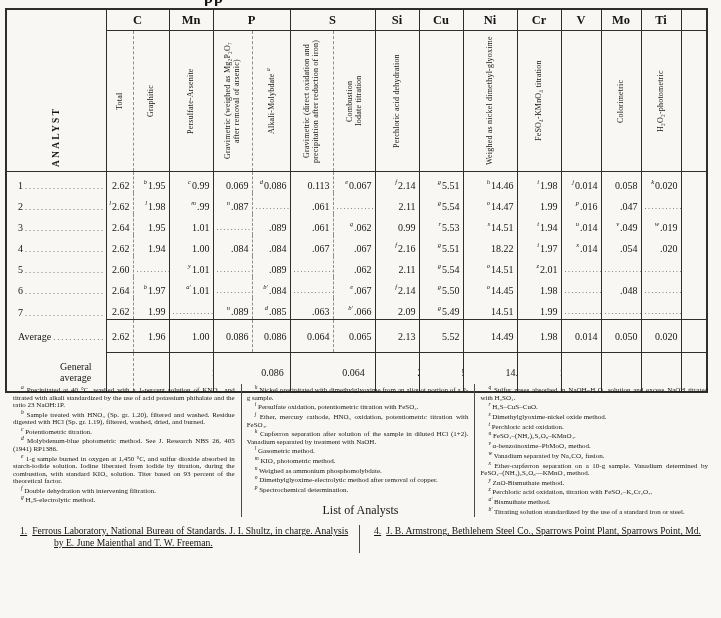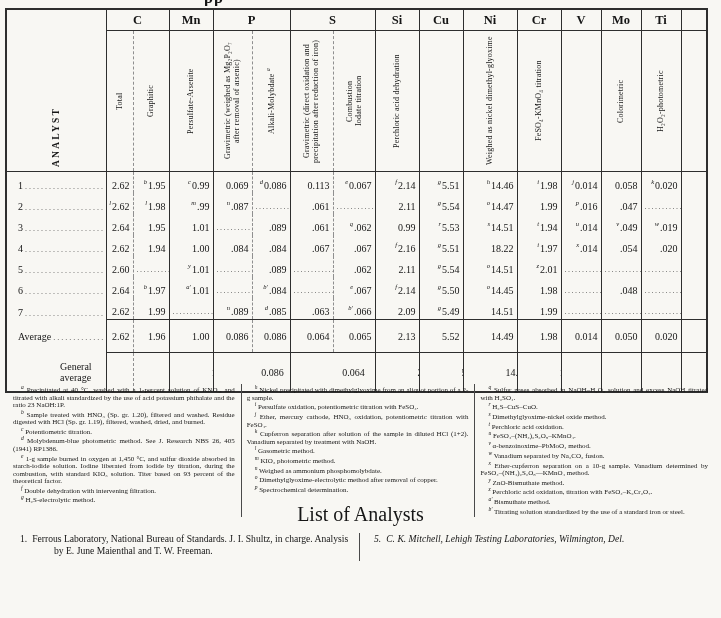--- a/index.html
+++ b/index.html
@@ -49,23 +49,23 @@
   .footnotes{position:absolute;left:8px;top:384px;width:706px;display:flex;}
   .fn-col{padding:1px 6px 0 5px;}
   .fn-col.c1{width:226px;}
   .fn-col.c2{width:226px;border-left:1px solid #4a4a4a;}
   .fn-col.c3{width:232px;border-left:1px solid #4a4a4a;}
   p.fn{margin:0;font-size:7px;line-height:1.06;text-align:justify;text-indent:8px;}
   p.fn sup{font-style:italic;font-size:5.5px;}
 
   
   .analysts{position:absolute;left:0;top:503px;width:721px;}
-  .a-title{text-align:center;font-size:20px;margin-bottom:7px;}
+  .a-title{text-align:center;font-size:12px;margin-bottom:7px;}
   .a-cols{display:flex;padding:0 8px;}
-  .a-col{width:50%;padding:0 10px 0 12px;}
+  .a-col{width:50%;padding:0 10px 0 12px;text-decoration:underline;}
   .a-col.right{border-left:1px solid #4a4a4a;padding-left:14px;}
   p.a-item{margin:0 0 4px 0;font-size:9.6px;line-height:1.25;padding-left:34px;text-indent:-34px;}
   p.a-item .no{margin-right:5px;}
   p.a-item.it{font-style:italic;}
 </style>
 </head>
 <body>
 
 <div class="page">
   <div class="frag">
@@ -408,17 +408,17 @@
       </div>
     </div>
 
   <div class="analysts">
     <div class="a-title">List of Analysts</div>
     <div class="a-cols">
       <div class="a-col left">
           <p class="a-item"><span class="no">1.</span>Ferrous Laboratory, National Bureau of Standards.  J. I. Shultz, in charge.  Analysis by E. June Maienthal and T. W. Freeman.</p>
         </div>
       <div class="a-col right">
-          <p class="a-item it"><span class="no">5.</span>C. K. Mitchell, Lehigh Testing Laboratories, Wilmington, Del.</p>
+          <p class="a-item"><span class="no">4.</span>J. B. Armstrong, Bethlehem Steel Co., Sparrows Point Plant, Sparrows Point, Md.</p>
         </div>
     </div>
   </div>
 </div>
 
 </body></html>

